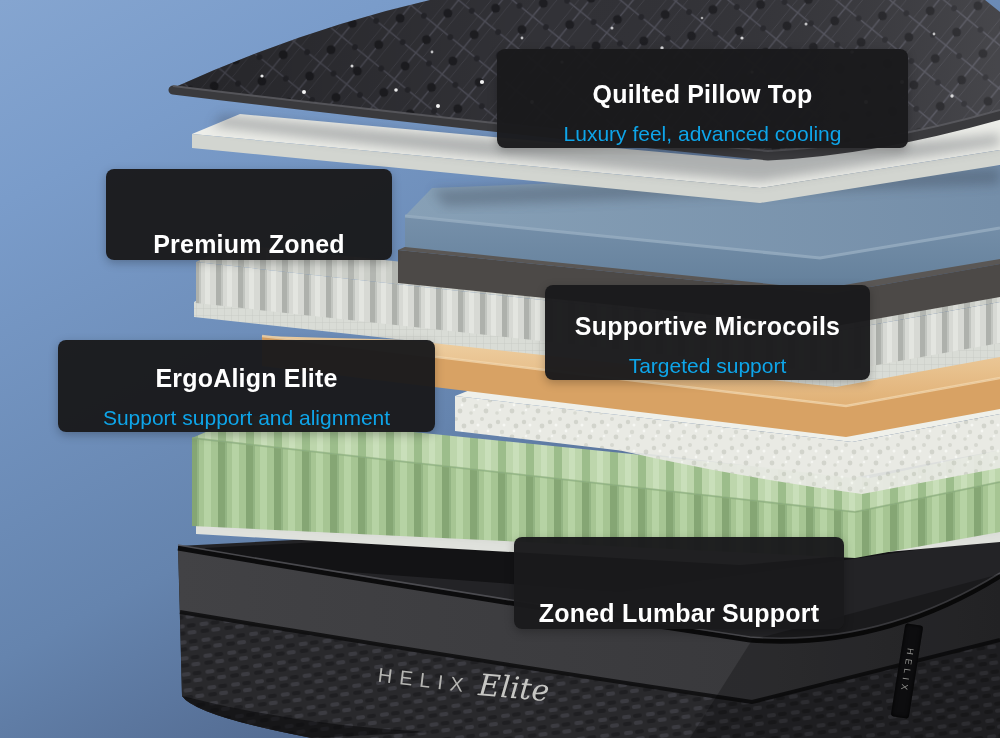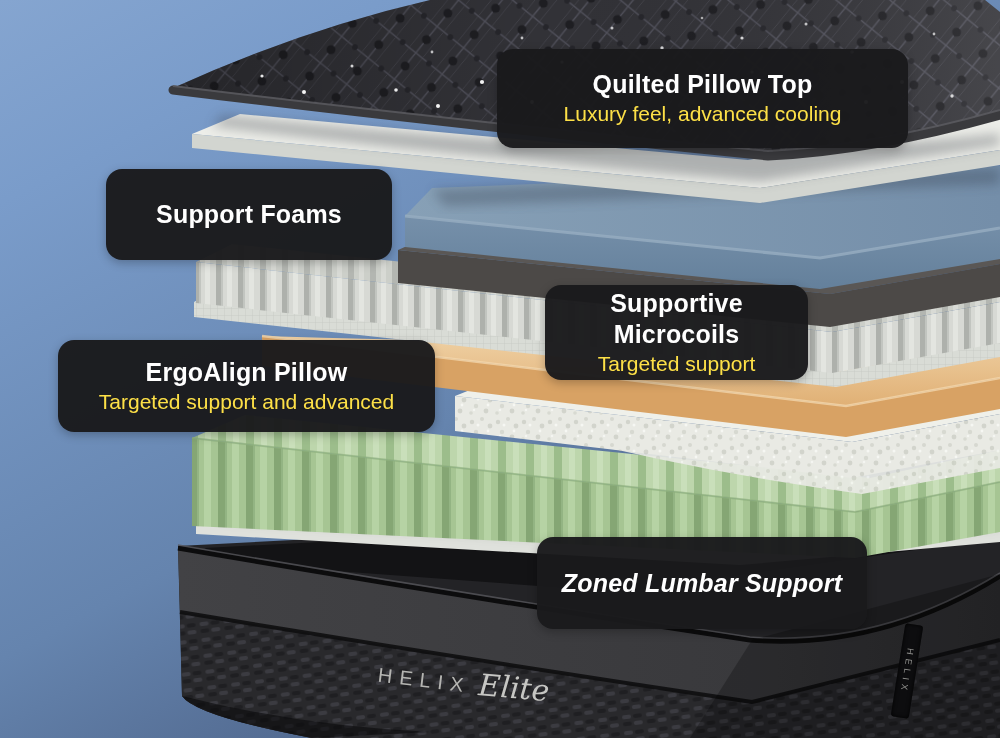--- a/index.html
+++ b/index.html
@@ -3,31 +3,32 @@
 <meta charset="utf-8">
 <style>
   html,body{margin:0;padding:0;background:#222;}
   .stage{
     position:relative;width:1000px;height:738px;overflow:hidden;
     background:linear-gradient(152deg,#85a5d0 0%,#7a9cca 16%,#6584ae 52%,#485c80 82%,#3a4c6c 100%);
     font-family:"Liberation Sans","DejaVu Sans",sans-serif;
   }
   .stage svg{position:absolute;left:0;top:0;}
   .callout{
-    position:absolute;display:flex;flex-direction:column;justify-content:center;align-items:center;
-    background:rgba(26,26,28,0.97);border-radius:16px;color:#fff;text-align:center;
+    position:absolute;display:flex;flex-direction:column;justify-content:flex-end;align-items:center;
+    background:rgba(26,26,28,0.97);border-radius:8px;color:#fff;text-align:center;
     box-shadow:0 3px 10px rgba(0,0,0,0.25);
+    gap:10px;
   }
   .callout .t{font-size:25px;font-weight:800;line-height:31px;letter-spacing:.2px;}
-  .callout .s{font-size:21px;font-weight:400;line-height:28px;color:#fde047;}
+  .callout .s{font-size:21px;font-weight:400;line-height:28px;color:#0ea5e9;}
   .c0{left:497px;top:49px;width:411px;height:99px;}
   .c1{left:106px;top:169px;width:286px;height:91px;}
-  .c2{left:545px;top:285px;width:263px;height:95px;}
+  .c2{left:545px;top:285px;width:325px;height:95px;}
   .c3{left:58px;top:340px;width:377px;height:92px;}
-  .c4{left:537px;top:537px;width:330px;height:92px;font-style:italic;}
+  .c4{left:514px;top:537px;width:330px;height:92px;}
   .brand{
     position:absolute;left:378px;top:664px;transform:rotate(7deg);
     display:flex;align-items:baseline;gap:8px;color:#bebebb;
   }
   .brand .wordmark{font-size:20px;font-weight:400;letter-spacing:7px;color:#b5b5b2;}
   .brand .script{font-family:"DejaVu Serif","Liberation Serif",serif;font-style:italic;font-size:30px;color:#c6c6c3;transform:rotate(-2deg);}
   .side-tag{
     position:absolute;left:898px;top:624px;width:18px;height:94px;background:#0d0d0f;
     border-radius:3px;transform:rotate(9deg);display:flex;align-items:center;justify-content:center;
     box-shadow:inset 0 0 4px #000;
@@ -227,29 +228,29 @@
           <circle cx="952" cy="96" r="1.7" opacity="0.8"></circle>
     </g>
   </g>
 </svg>
 
   <div class="callout c0">
     <div class="t">Quilted Pillow Top</div>
     <div class="s">Luxury feel, advanced cooling</div>
   </div>
   <div class="callout c1">
-    <div class="t">Support Foams</div>
+    <div class="t">Premium Zoned</div>
   </div>
   <div class="callout c2">
     <div class="t">Supportive Microcoils</div>
     <div class="s">Targeted support</div>
   </div>
   <div class="callout c3">
-    <div class="t">ErgoAlign Pillow</div>
-    <div class="s">Targeted support and advanced</div>
+    <div class="t">ErgoAlign Elite</div>
+    <div class="s">Support support and alignment</div>
   </div>
   <div class="callout c4">
     <div class="t">Zoned Lumbar Support</div>
   </div>
 
   <div class="brand">
     <span class="wordmark">HELIX</span>
     <span class="script">Elite</span>
   </div>
 

